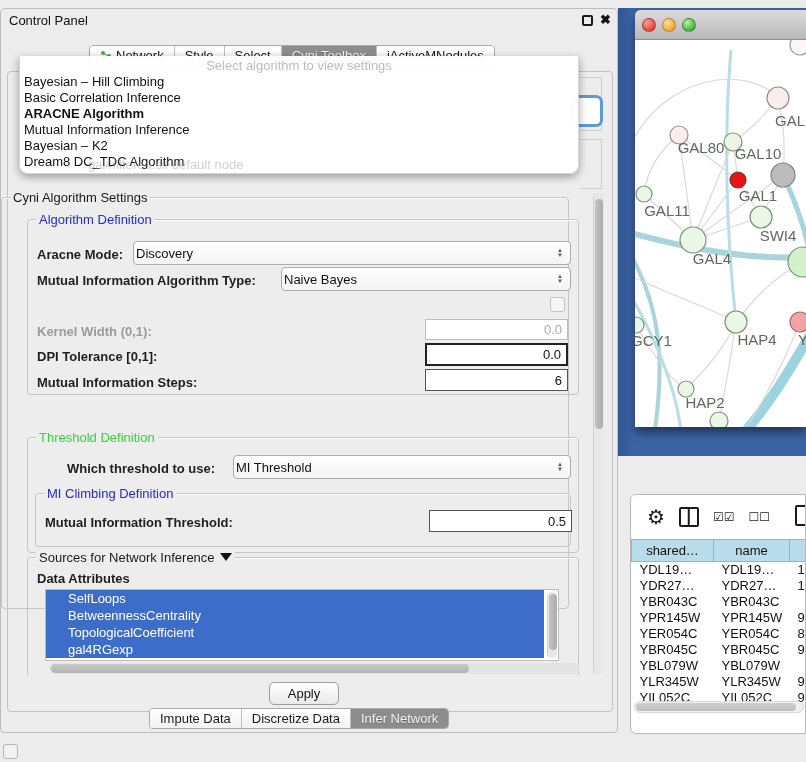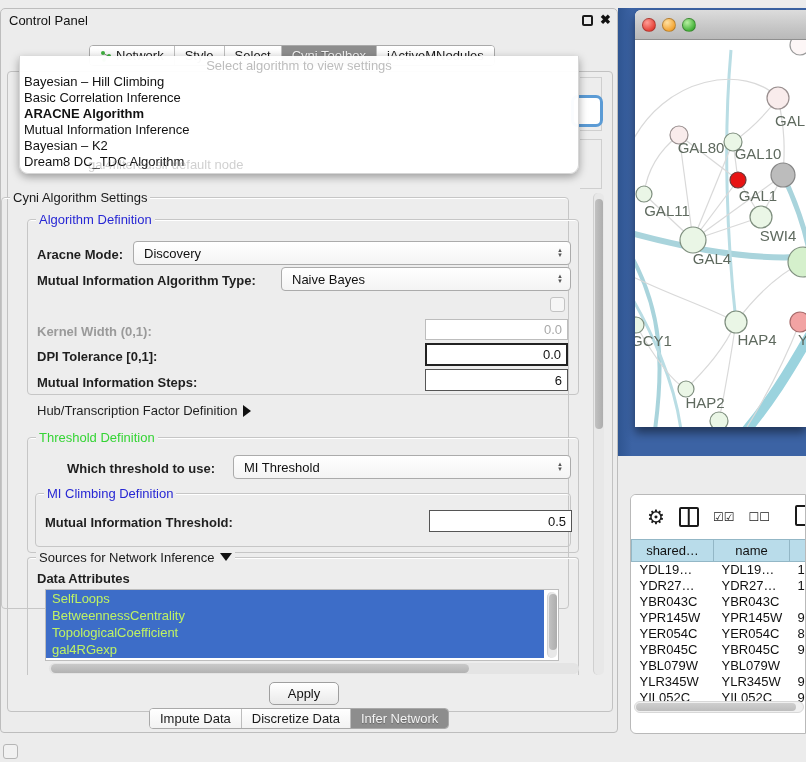--- a/index.html
+++ b/index.html
@@ -34,37 +34,37 @@
 
   
   .grp { position:absolute; border:1px solid #c6c6c6; border-radius:4px; box-shadow:inset 0 1px 0 #fff; }
   .grp-legend { position:absolute; top:-8px; left:8px; background:#ededed; padding:0 3px; font-size:13px; color:#1a1a1a; white-space:nowrap; }
   .grp-legend.blue { color:#2727d4; }
   .grp-legend.green { color:#35d435; }
 
   .lbl { position:absolute; font-size:13px; font-weight:bold; color:#1f1f1f; white-space:nowrap; }
   .lbl.dis { color:#9a9a9a; }
 
-  .combo { position:absolute; background:linear-gradient(#ffffff,#f4f4f4); border:1px solid #ababab; border-radius:4px; font-size:13px; color:#111; display:flex; align-items:center; padding-left:10px; }
+  .combo { position:absolute; background:linear-gradient(#ffffff,#f4f4f4); border:1px solid #ababab; border-radius:4px; font-size:13px; color:#111; display:flex; align-items:center; padding-left:2px; }
   .combo .stepper { position:absolute; right:4px; top:0; bottom:0; width:12px; display:flex; flex-direction:column; align-items:center; justify-content:center; color:#555; font-size:6px; line-height:5px; }
 
   .field { position:absolute; background:#fff; font-size:13px; color:#111; text-align:right; padding-right:5px; font-family:"Liberation Sans",sans-serif; }
   .field.dis { color:#a9a9a9; border:1px solid #bdbdbd; }
   .field.focus { border:2px solid #222; }
   .field.plain { border:1.5px solid #555; }
 
   .checkbox { position:absolute; width:15px; height:15px; background:#f6f6f6; border:1px solid #c3c3c3; border-radius:3px; }
 
   .vscroll { position:absolute; background:#e8e8e8; border-left:1px solid #d0d0d0; border-radius:5px; }
   .vthumb { position:absolute; background:linear-gradient(90deg,#c2c2c2,#adadad); border-radius:5px; }
   .hscroll { position:absolute; background:#e4e4e4; border-radius:6px; }
   .hthumb { position:absolute; background:linear-gradient(#c9c9c9,#b2b2b2); border-radius:5px; }
 
   .list { position:absolute; background:#fff; border:1px solid #bdbdbd; overflow:hidden; }
-  .list-item { height:17px; line-height:17px; font-size:13px; color:#bef264; background:#3d6dc8; padding-left:6px; width:498px; }
+  .list-item { height:17px; line-height:17px; font-size:13px; color:#ffffff; background:#3d6dc8; padding-left:22px; width:498px; }
 
   .apply-btn { position:absolute; left:268px; top:673px; width:70px; height:23px; border:1px solid #9f9f9f; border-radius:5px; background:linear-gradient(#ffffff,#e9e9e9); font-size:13px; color:#111; display:flex; align-items:center; justify-content:center; }
 
   
   .overlay { position:absolute; left:18px; top:47px; width:560px; height:118px; background:rgba(255,255,255,.97); border:1px solid #d6d6d6; border-top:none; border-radius:0 0 9px 9px; box-shadow:0 3px 8px rgba(0,0,0,.35); z-index:10; }
   .overlay .ph { position:absolute; top:2px; width:100%; text-align:center; font-size:13px; color:#bdbdbd; }
   .dd-item { position:absolute; left:4px; font-size:13px; color:#111; height:16px; line-height:16px; white-space:nowrap; }
   .dd-item.bold { font-weight:bold; }
   .ghost { position:absolute; left:68px; bottom:1px; font-size:13px; color:#8a8a8a; opacity:.4; }
   .combo-sliver { position:absolute; left:570px; top:86px; width:32px; height:32px; background:#fff; border:3px solid #5b9bd5; border-radius:7px; z-index:4; }
@@ -252,21 +252,20 @@
         </span>
     </div>
     <div class="checkbox" style="left:549px; top:288px;"></div>
     <span class="lbl dis" style="left:36px; top:315px;">Kernel Width (0,1):</span>
     <input class="field dis" style="left: 424px; top: 310px; width: 143px; height: 21px;" value="0.0">
     <span class="lbl" style="left:36px; top:340px;">DPI Tolerance [0,1]:</span>
     <input class="field focus" style="left: 424px; top: 334px; width: 143px; height: 23px;" value="0.0">
     <span class="lbl" style="left:36px; top:366px;">Mutual Information Steps:</span>
     <input class="field plain" style="left: 424px; top: 360px; width: 143px; height: 22px;" value="6">
 
-    <span class="lbl" style="left:36px; top:394px; font-weight:normal;"><span>Hub/Transcription Factor Definition</span><span class="arrow-right"></span></span>
 
     <div class="grp" style="left:26px; top:428px; width:552px; height:116px;">
       <span class="grp-legend green">Threshold Definition</span>
     </div>
     <span class="lbl" style="left:66px; top:452px;">Which threshold to use:</span>
     <div class="combo" style="left:232px; top:446px; width:338px; height:24px;">
       <span>MI Threshold</span>
       <span class="stepper">
           <span>▲</span>
           <span>▼</span>

